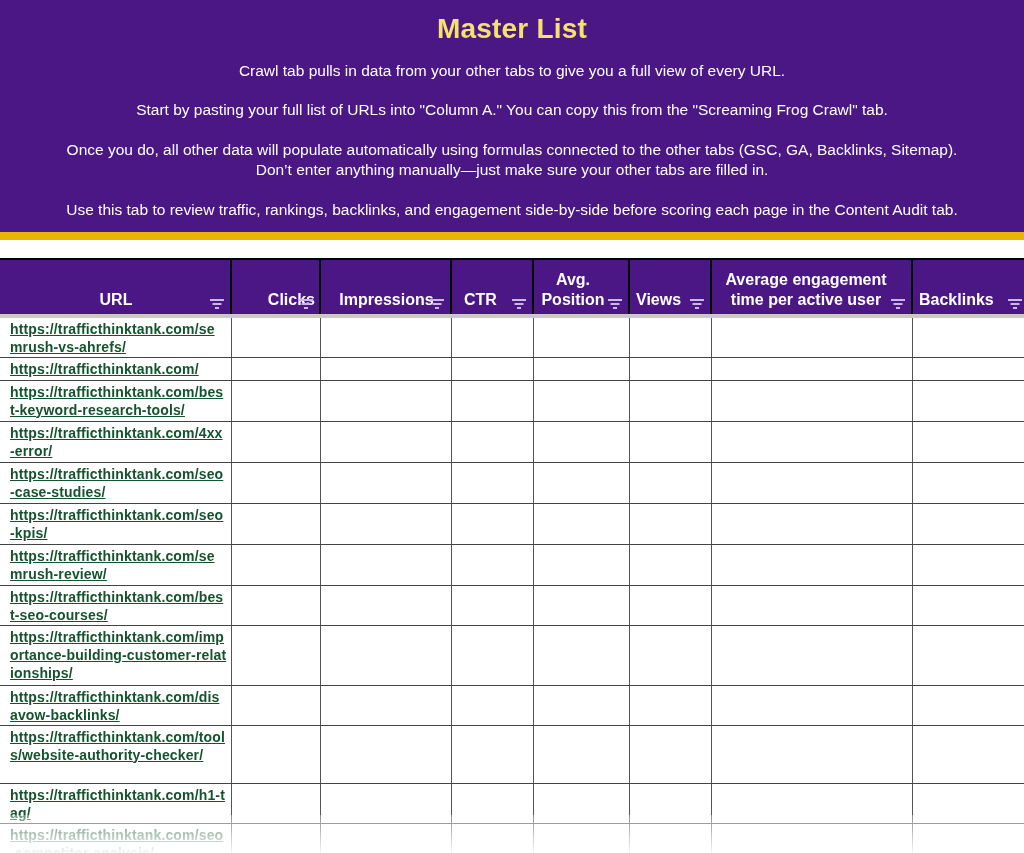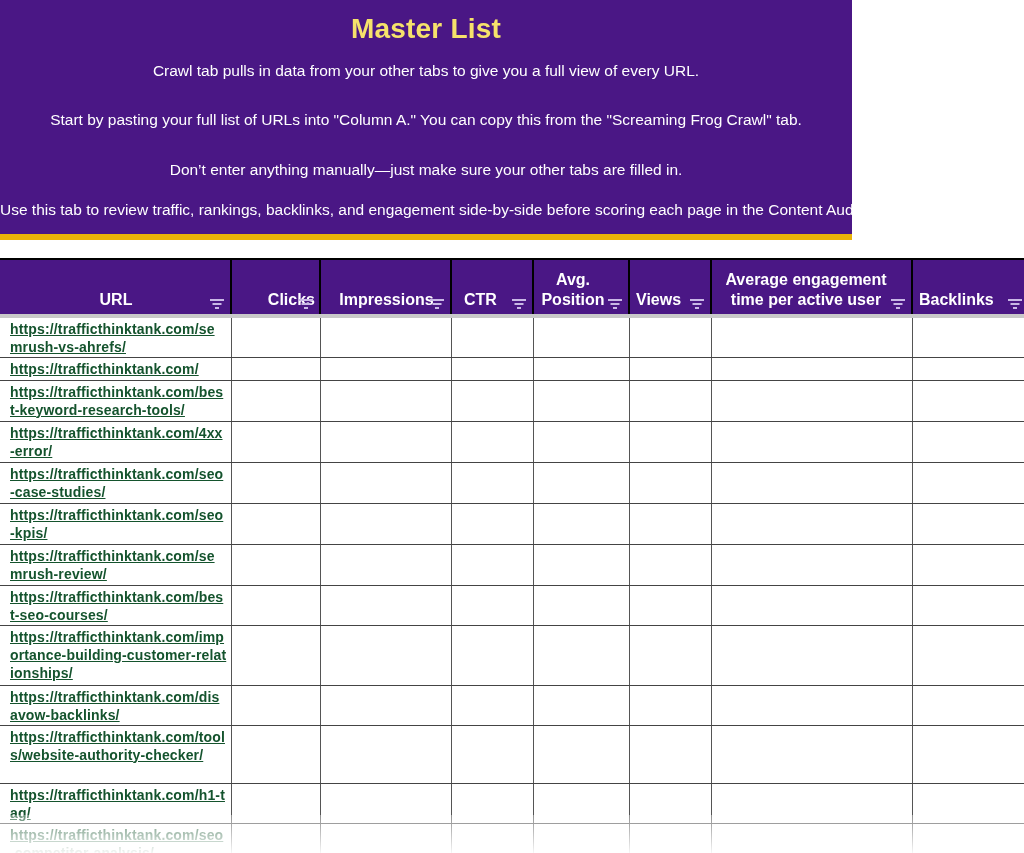--- a/index.html
+++ b/index.html
@@ -2,25 +2,25 @@
 <html><head>
   <meta charset="utf-8">
   <style>
     * { box-sizing: border-box; margin: 0; padding: 0; }
     html, body {
       width: 1024px; height: 853px; overflow: hidden;
       background: #ffffff;
       font-family: "Liberation Sans", "DejaVu Sans", sans-serif;
     }
     .banner {
-      position: absolute; left: 0; top: 0; width: 852px; height: 240px;
+      position: absolute; left: 0; top: 0; width: 1024px; height: 240px;
       background: #4a1785;
       color: #ffffff;
       text-align: center;
-      border-bottom: 6px solid #eab308;
+      border-bottom: 8px solid #eab308;
     }
     .banner .title {
       position: absolute; left: 0; right: 0; top: 13px;
       font-size: 28px; font-weight: bold; color: #f6e26b;
       letter-spacing: 0.2px;
     }
     .banner .line {
       position: absolute; left: 0; right: 0;
       font-size: 15.5px; color: #ffffff; white-space: nowrap;
     }
@@ -73,21 +73,22 @@
       background: linear-gradient(to bottom, rgba(255,255,255,0.35), rgba(255,255,255,0.95));
       pointer-events: none;
     }
   </style>
 </head>
 <body>
 
 <div class="banner">
   <div class="title">Master List</div>
   <div class="line" style="top:62px">Crawl tab pulls in data from your other tabs to give you a full view of every URL.</div>
-  <div class="line" style="top:111px">Start by pasting your full list of URLs into "Column A." You can copy this from the "Screaming Frog Crawl" tab.</div>
+  <div class="line" style="top:101px">Start by pasting your full list of URLs into "Column A." You can copy this from the "Screaming Frog Crawl" tab.</div>
+  <div class="line" style="top:141px">Once you do, all other data will populate automatically using formulas connected to the other tabs (GSC, GA, Backlinks, Sitemap).</div>
   <div class="line" style="top:161px">Don’t enter anything manually—just make sure your other tabs are filled in.</div>
   <div class="line" style="top:201px">Use this tab to review traffic, rankings, backlinks, and engagement side-by-side before scoring each page in the Content Audit tab.</div>
 </div>
 
 <div class="table-wrap">
   <table>
     <colgroup>
       <col style="width:231px">
       <col style="width:89px">
       <col style="width:131px">

